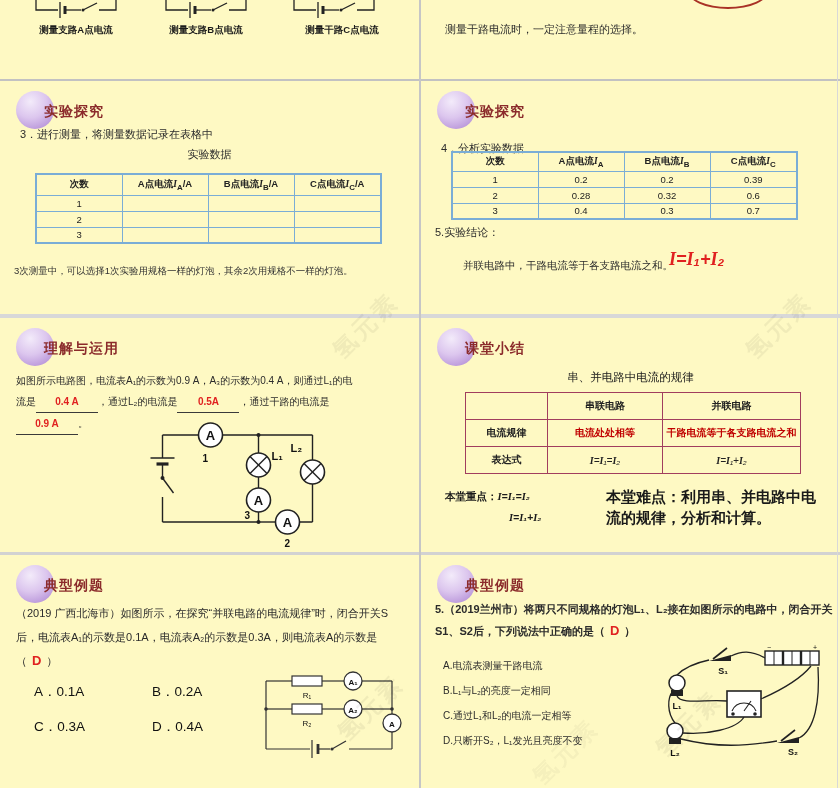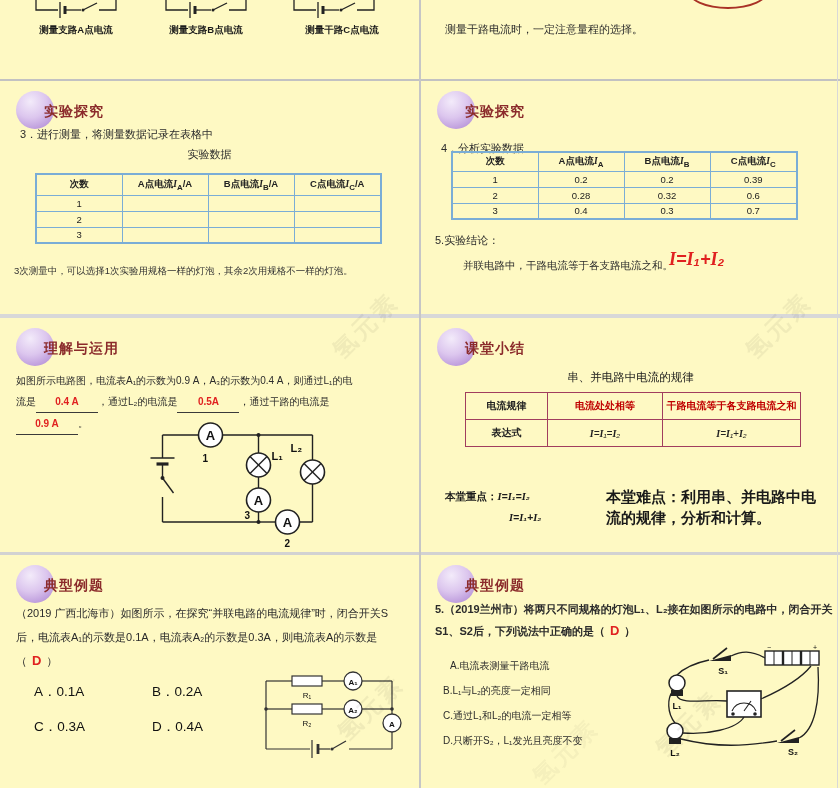--- a/index.html
+++ b/index.html
@@ -147,21 +147,21 @@
         <td>0.6</td>
       </tr>
       <tr style="height:16px;">
         <td>3</td>
         <td>0.4</td>
         <td>0.3</td>
         <td>0.7</td>
       </tr>
     </tbody>
       </table>
-    <div class="body-txt" style="position:absolute;left:14px;top:152px;">5.实验结论：</div>
+    <div class="body-txt" style="position:absolute;left:14px;top:144px;">5.实验结论：</div>
     <div style="position:absolute;left:42px;top:178px;font-size:10.5px;color:#2b2b2b;">并联电路中，干路电流等于各支路电流之和。</div>
     <div class="fi" style="position:absolute;left:248px;top:168px;font-size:18px;font-weight:bold;font-style:italic;color:#e02120;"><i>I</i>=<i>I</i>₁+<i>I</i>₂</div>
   </div>
 
   <div class="slide" id="s5" style="left:0;top:318px;width:419px;height:234px;">
     <div class="sec-circle"></div>
     <div class="sec-title">理解与运用</div>
     <div style="position:absolute;left:16px;top:52px;width:394px;font-size:10px;line-height:21px;color:#2b2b2b;">
       <div><span>如图所示电路图，电流表A₁的示数为0.9 A，A₃的示数为0.4 A，则通过L₁的电</span></div>
       <div>
@@ -217,20 +217,25 @@
     <div class="sec-circle"></div>
     <div class="sec-title">课堂小结</div>
     <div style="position:absolute;left:0;top:52px;width:100%;text-align:center;font-size:11.5px;color:#1a1a1a;">串、并电路中电流的规律</div>
     <table class="maroon" style="left:44px;top:74px;width:335px;">
       <colgroup>
           <col style="width:82px">
           <col style="width:115px">
           <col style="width:138px">
         </colgroup>
       <tbody>
+          <tr style="height:27px;">
+        <td></td>
+        <td style="font-weight:bold;">串联电路</td>
+        <td style="font-weight:bold;">并联电路</td>
+      </tr>
       <tr style="height:27px;">
         <td style="font-weight:bold;">电流规律</td>
         <td style="color:#c00000;font-weight:bold;">电流处处相等</td>
         <td style="color:#c00000;font-weight:bold;">干路电流等于各支路电流之和</td>
       </tr>
       <tr style="height:27px;">
         <td style="font-weight:bold;">表达式</td>
         <td class="fi" style="font-style:italic;"><i>I</i>=<i>I</i>₁=<i>I</i>₂</td>
         <td class="fi" style="font-style:italic;"><i>I</i>=<i>I</i>₁+<i>I</i>₂</td>
       </tr>
@@ -290,21 +295,21 @@
       <path d="M97 82 H140" stroke="#333" stroke-width="1.2" fill="none"></path>
     </svg>
   </div>
 
   <div class="slide" id="s8" style="left:421px;top:555px;width:419px;height:233px;">
     <div class="sec-circle"></div>
     <div class="sec-title">典型例题</div>
     <div style="position:absolute;left:14px;top:44px;width:398px;font-size:11px;line-height:21px;color:#2b2b2b;font-weight:bold;">
       <span>5.（2019兰州市）将两只不同规格的灯泡L₁、L₂接在如图所示的电路中，闭合开关S1、S2后，下列说法中正确的是（</span><span class="ans-paren">D</span><span>）</span>
     </div>
-    <div class="opt8-item" style="left:29px;top:104px;">A.电流表测量干路电流</div>
+    <div class="opt8-item" style="left:22px;top:104px;">A.电流表测量干路电流</div>
     <div class="opt8-item" style="left:22px;top:129px;">B.L₁与L₂的亮度一定相同</div>
     <div class="opt8-item" style="left:22px;top:154px;">C.通过L₁和L₂的电流一定相等</div>
     <div class="opt8-item" style="left:22px;top:179px;">D.只断开S₂，L₁发光且亮度不变</div>
     <svg width="180" height="115" viewBox="0 0 180 115" style="position:absolute;left:226px;top:88px;">
 
       <g stroke="#222" stroke-width="1.3" fill="none">
         <path d="M118 15 C104 7 94 8 84 13"></path>
         <path d="M62 17 C48 20 36 26 30 32"></path>
         <path d="M30 53 C34 62 60 56 80 58"></path>
         <path d="M114 56 C132 48 152 38 164 23"></path>

